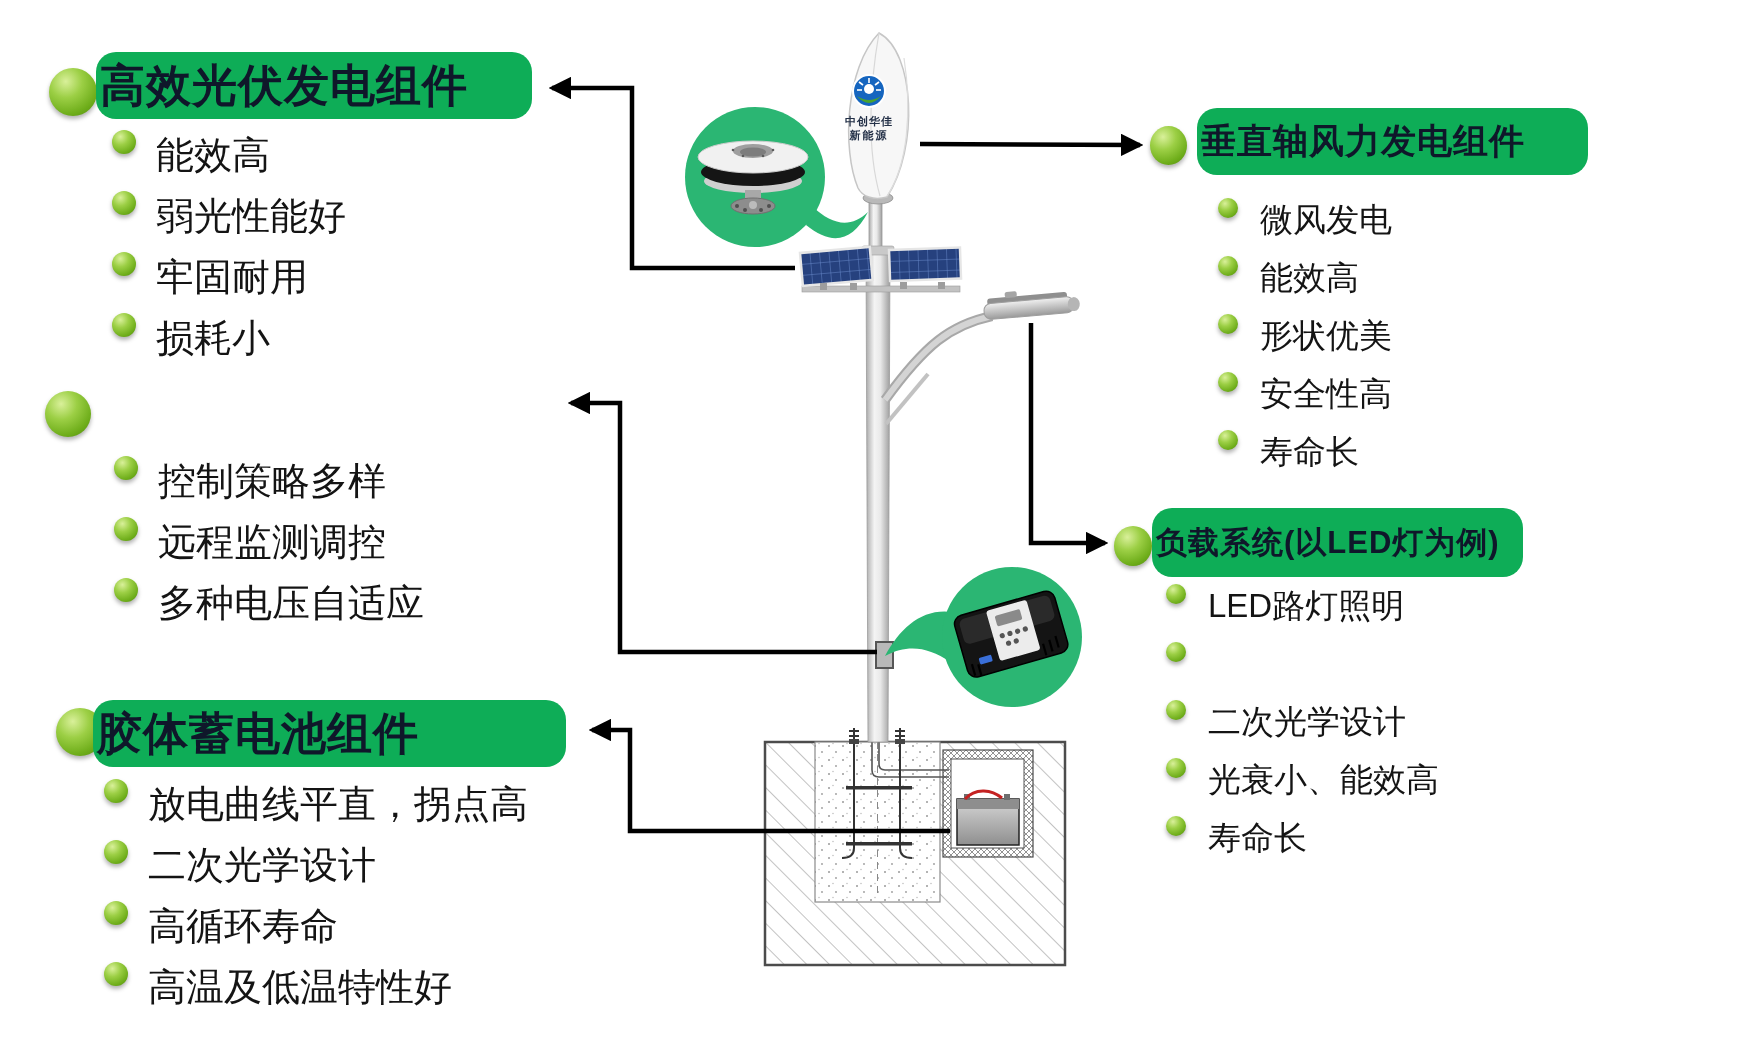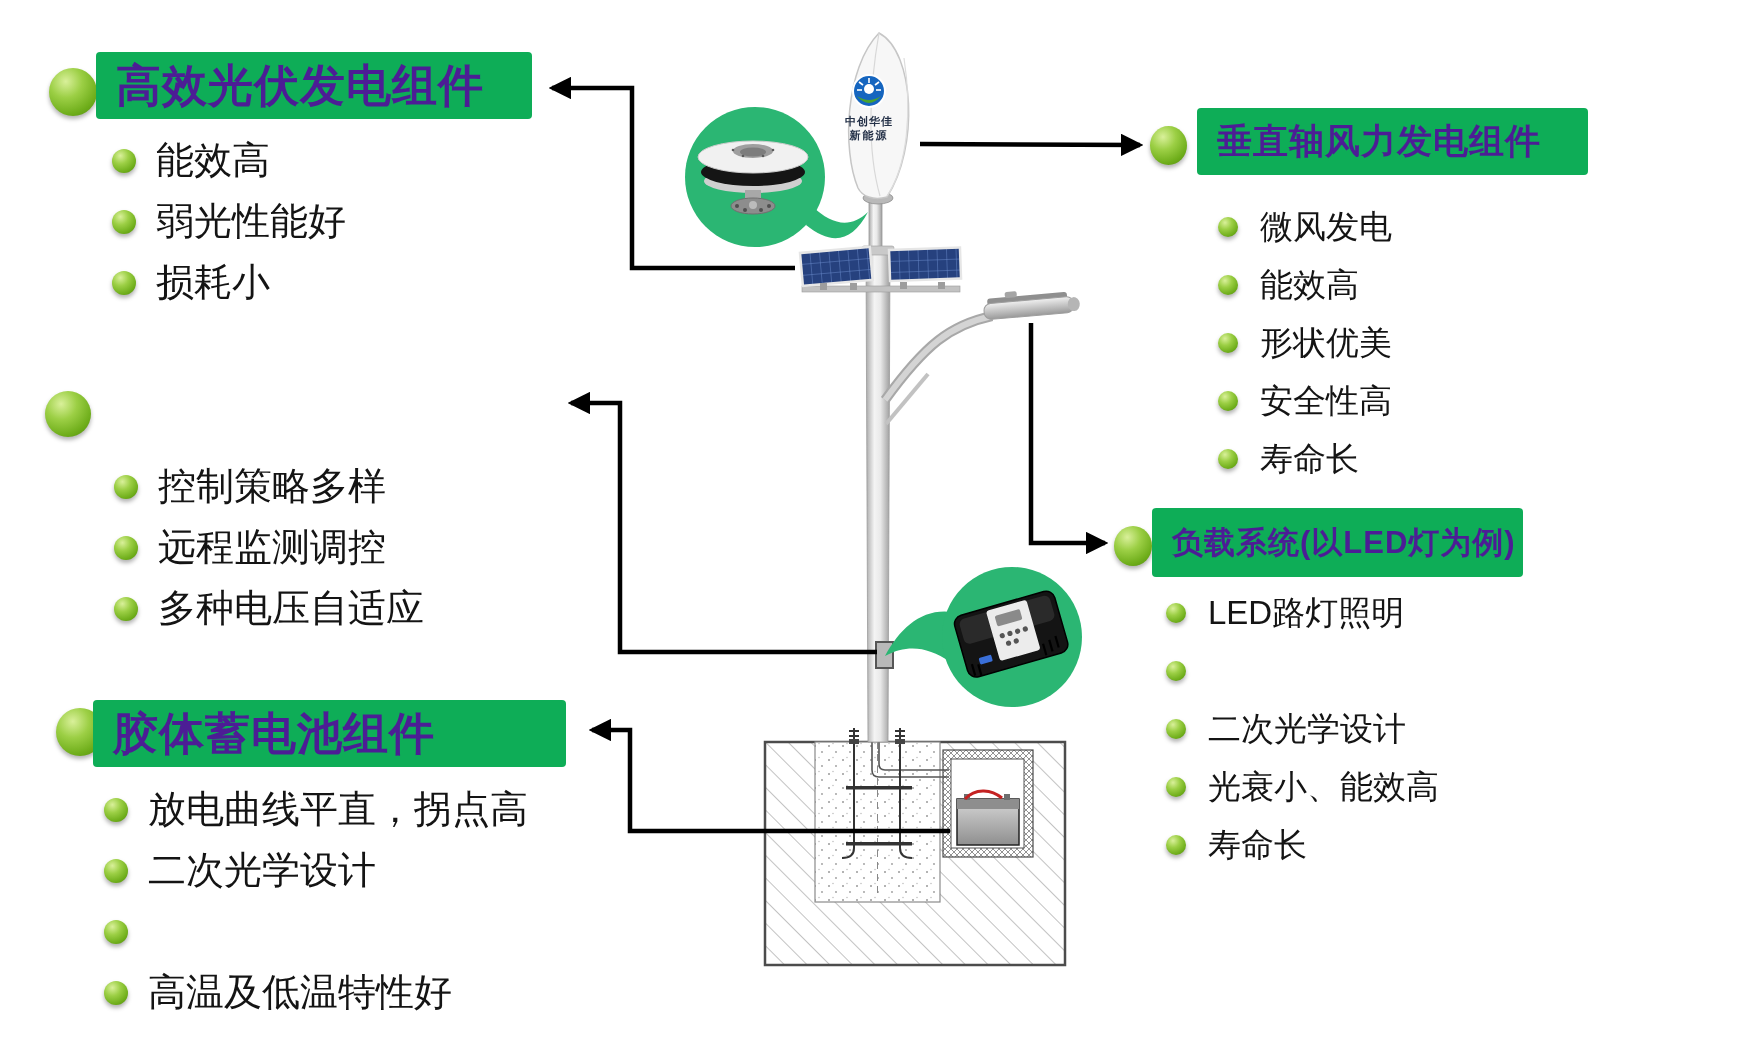--- a/index.html
+++ b/index.html
@@ -9,27 +9,27 @@
   }
   
   .ball{
     display:block;border-radius:50%;
     background:radial-gradient(circle at 35% 28%, #d9f09a 0%, #9ccf45 35%, #6fae1b 70%, #4e8a09 100%);
     filter:drop-shadow(0 3px 2px rgba(0,0,0,0.30));
   }
   .bigball{position:absolute;}
   
   .hbox{
-    position:absolute;background:#0ead57;color:#4c1d95;font-weight:bold;
-    border-radius:4px;display:flex;align-items:center;padding-left:20px;
+    position:absolute;background:#0ead57;color:#0f172a;font-weight:bold;
+    border-radius:20px;display:flex;align-items:center;padding-left:4px;
     letter-spacing:1px;box-sizing:border-box;white-space:nowrap;
   }
   
   ul.feat{position:absolute;list-style:none;margin:0;padding:0;}
-  ul.feat li{display:flex;align-items:center;}
+  ul.feat li{display:flex;}
   ul.feat .dot{flex:0 0 auto;}
   .left-list li{height:61px;font-size:38px;}
   .left-list .dot{width:24px;height:24px;margin-left:8px;margin-right:20px;}
   .right-list li{height:58px;font-size:33px;}
   .right-list .dot{width:20px;height:20px;margin-left:8px;margin-right:22px;}
   .feat .txt{white-space:nowrap;color:#141414;}
 </style>
 </head>
 <body>
 
@@ -235,20 +235,24 @@
     <li>
         <span class="ball dot"></span>
         <span class="txt">能效高</span>
       </li>
     <li>
         <span class="ball dot"></span>
         <span class="txt">弱光性能好</span>
       </li>
     <li>
         <span class="ball dot"></span>
+        <span class="txt">牢固耐用</span>
+      </li>
+    <li>
+        <span class="ball dot"></span>
         <span class="txt">损耗小</span>
       </li>
   </ul>
 
   <span class="ball bigball" style="left:45px;top:391px;width:46px;height:46px;"></span>
   <ul class="feat left-list" style="left:106px;top:456px;">
     <li>
         <span class="ball dot"></span>
         <span class="txt">控制策略多样</span>
       </li>
@@ -268,20 +272,21 @@
     <li>
         <span class="ball dot"></span>
         <span class="txt">放电曲线平直，拐点高</span>
       </li>
     <li>
         <span class="ball dot"></span>
         <span class="txt">二次光学设计</span>
       </li>
     <li>
         <span class="ball dot"></span>
+        <span class="txt">高循环寿命</span>
       </li>
     <li>
         <span class="ball dot"></span>
         <span class="txt">高温及低温特性好</span>
       </li>
   </ul>
 
   <span class="ball bigball" style="left:1150px;top:126px;width:37px;height:39px;"></span>
   <div class="hbox" style="left:1197px;top:108px;width:391px;height:67px;font-size:35px;">垂直轴风力发电组件</div>
   <ul class="feat right-list" style="left:1210px;top:198px;">

